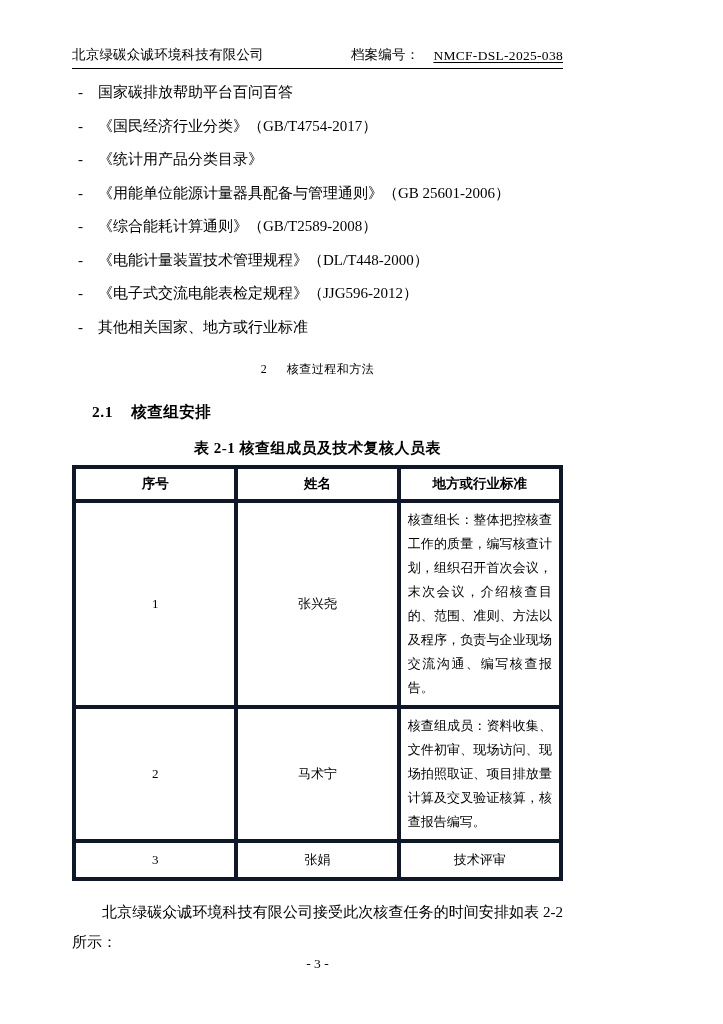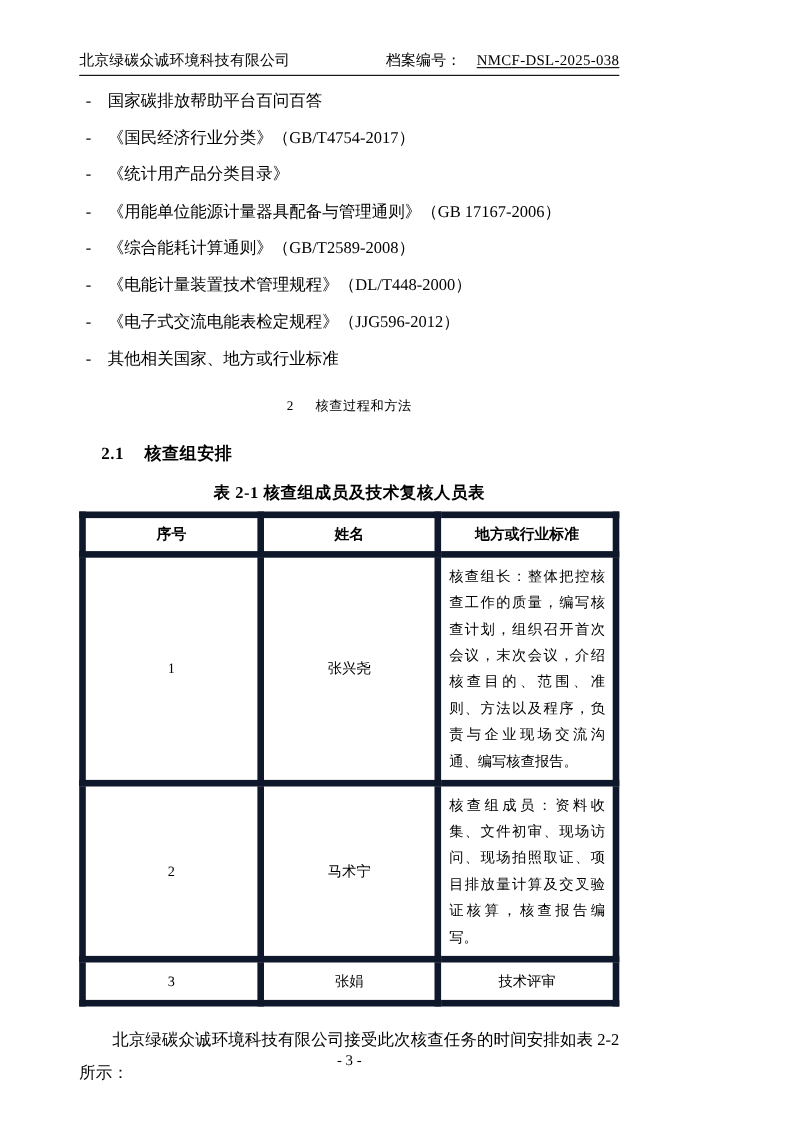--- a/index.html
+++ b/index.html
@@ -32,21 +32,21 @@
     padding-bottom: 4px;
     border-bottom: 1.1px solid #000;
   }
   .header-left {
     white-space: nowrap;
   }
   .header-right {
     white-space: nowrap;
     display: flex;
     gap: 14px;
-    align-items: center;
+    align-items: flex-end;
   }
   .header-code {
     text-decoration: underline;
     text-underline-offset: 2px;
     font-family: "Liberation Serif", serif;
     letter-spacing: 0.3px;
   }
   
   .bullet-list {
     margin: 16px 0 0 0;
@@ -109,21 +109,21 @@
     letter-spacing: 0.5px;
   }
   table.doc-table {
     width: 100%;
     border-collapse: collapse;
     table-layout: fixed;
     font-size: 13px;
   }
   table.doc-table th,
   table.doc-table td {
-    border: 6px solid #0f172a;
+    border: 4px solid #0f172a;
     padding: 5px 7px;
     vertical-align: middle;
   }
   table.doc-table th {
     text-align: center;
     font-weight: bold;
     font-size: 13.5px;
     padding: 6px 4px;
   }
   td.c-idx { text-align: center; width: 68px; }
@@ -161,21 +161,21 @@
     <li>
       <span class="dash">-</span>
       <span class="li-text">《国民经济行业分类》（GB/T4754-2017）</span>
     </li>
     <li>
       <span class="dash">-</span>
       <span class="li-text">《统计用产品分类目录》</span>
     </li>
     <li>
       <span class="dash">-</span>
-      <span class="li-text">《用能单位能源计量器具配备与管理通则》（GB 17167-2006）</span>
+      <span class="li-text">《用能单位能源计量器具配备与管理通则》（GB 25601-2006）</span>
     </li>
     <li>
       <span class="dash">-</span>
       <span class="li-text">《综合能耗计算通则》（GB/T2589-2008）</span>
     </li>
     <li>
       <span class="dash">-</span>
       <span class="li-text">《电能计量装置技术管理规程》（DL/T448-2000）</span>
     </li>
     <li>

